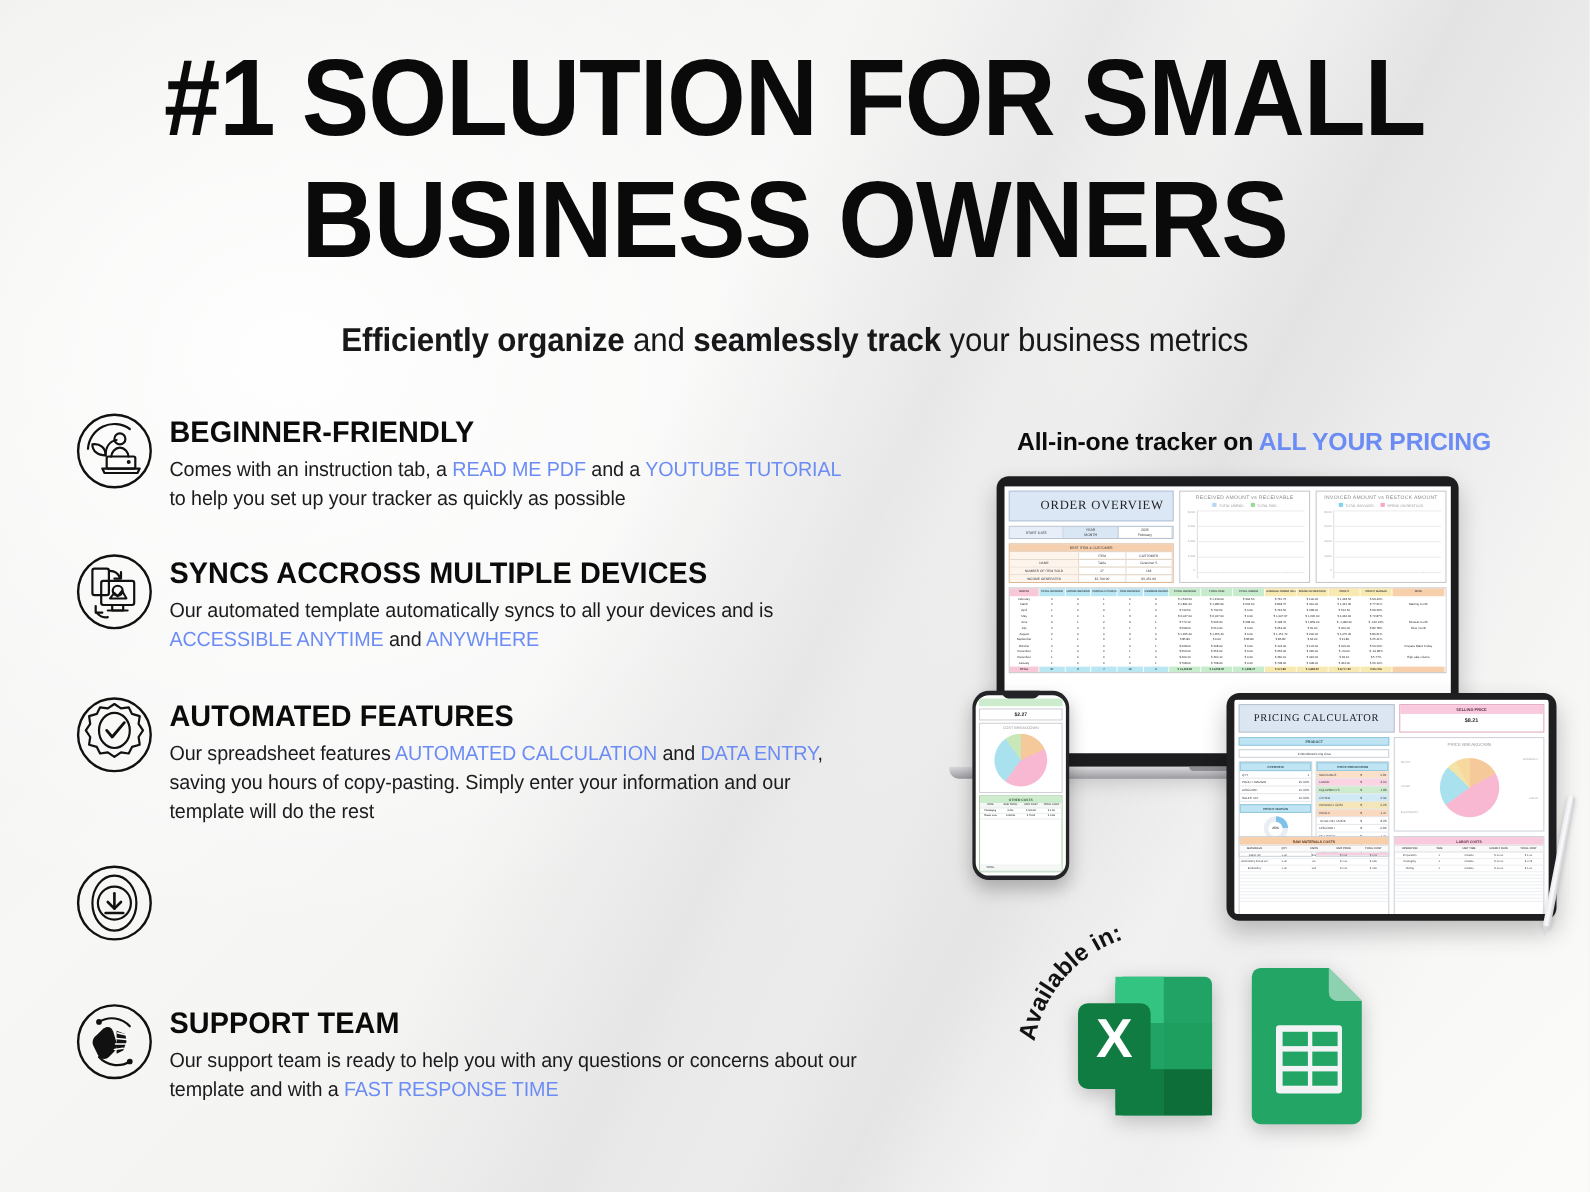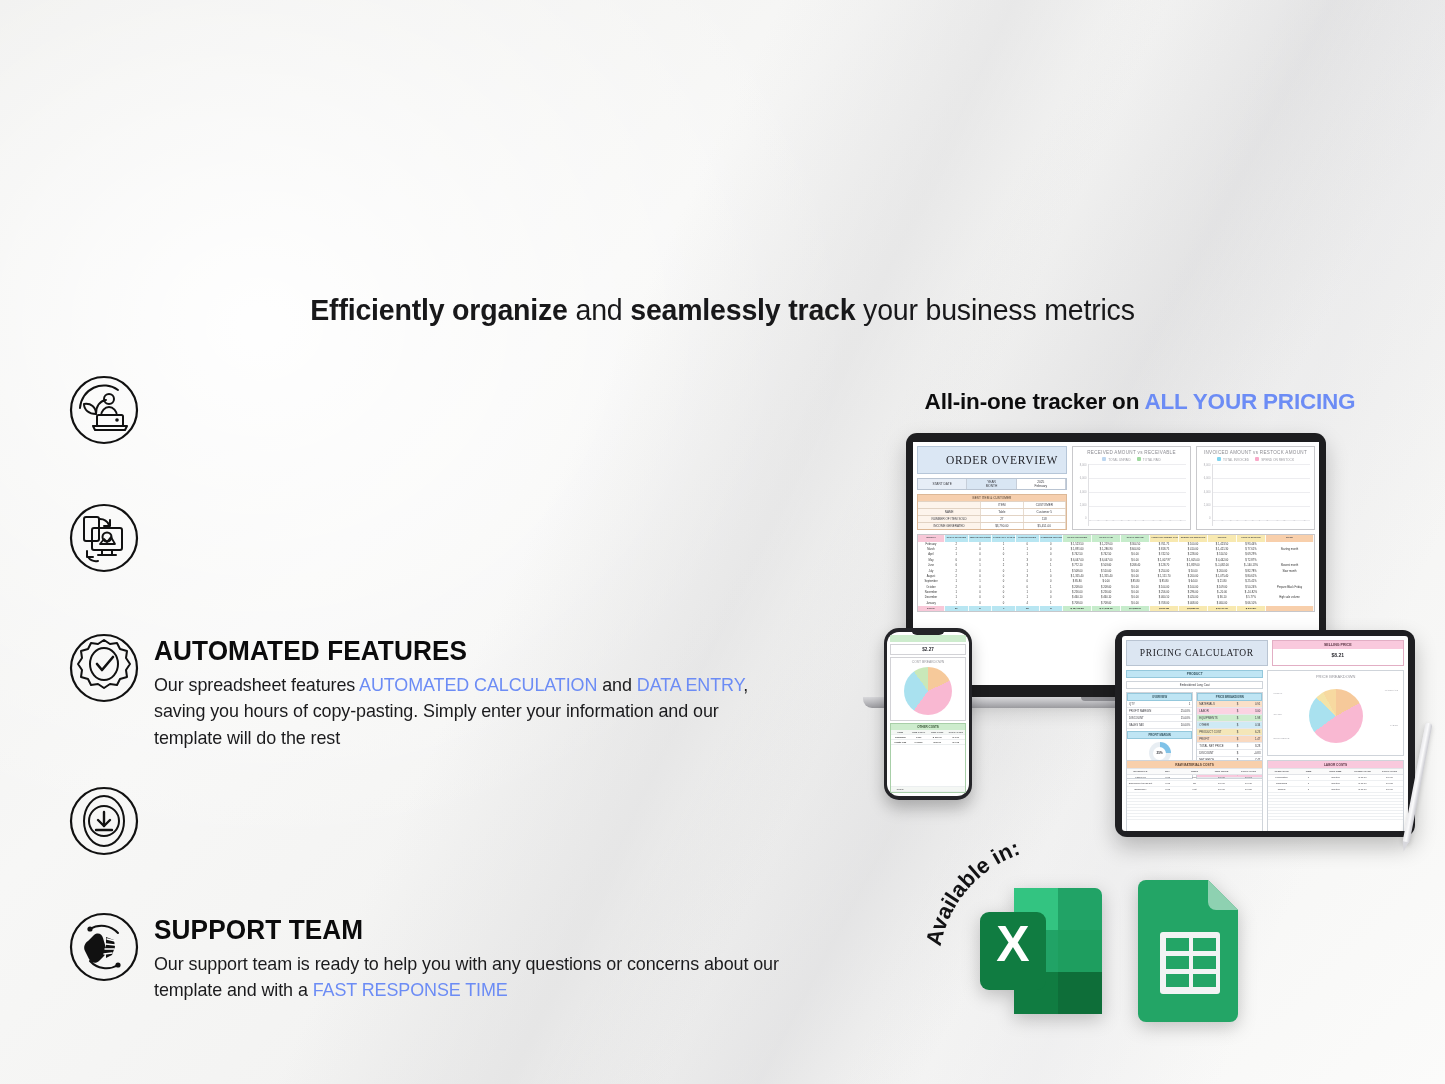--- a/index.html
+++ b/index.html
@@ -305,58 +305,74 @@
     display: flex; align-items: center; justify-content: flex-end;
     padding-right: 22px;
   }
   .footer span { font-size: 15px; color: #3b3b41; letter-spacing: -.2px; }
 </style>
 </head>
 <body>
 
 <div id="page">
 
+  <div class="title-block">
+    <div class="title-line">#1 SOLUTION FOR SMALL</div>
+    <div class="title-line">BUSINESS OWNERS</div>
+  </div>
 
   <div class="subtitle">
     <b>Efficiently organize</b><span> and </span><b>seamlessly track</b><span> your business metrics</span>
   </div>
 
   <div class="features">
 
     <div class="feature" style="top:0;left:0;">
       <div class="f-icon">
         <svg viewBox="0 0 76 76">
           <circle cx="38" cy="38" r="33" fill="none" stroke="#111" stroke-width="2.2"></circle>
           <path d="M14 36a24 24 0 0 1 38-18" fill="none" stroke="#111" stroke-width="2" stroke-linecap="round"></path>
           <path d="M30 42c-7 0-12-4-12-10 7-1 12 3 12 10z" fill="none" stroke="#111" stroke-width="2" stroke-linejoin="round"></path>
           <path d="M30 42c0-8 4-13 10-14" fill="none" stroke="#111" stroke-width="2" stroke-linecap="round"></path>
           <circle cx="43" cy="27" r="5" fill="none" stroke="#111" stroke-width="2"></circle>
           <path d="M35 44c0-5 4-9 8-9s8 4 8 9" fill="none" stroke="#111" stroke-width="2"></path>
           <rect x="31" y="43" width="26" height="11" rx="1.5" fill="none" stroke="#111" stroke-width="2"></rect>
           <path d="M27 54h34l-2 4H29z" fill="none" stroke="#111" stroke-width="2" stroke-linejoin="round"></path>
           <circle cx="51" cy="48" r="1.8" fill="#111"></circle>
         </svg>
+      </div>
+      <div class="f-body">
+        <div class="f-title">BEGINNER-FRIENDLY</div>
+        <div class="f-desc" style="width:640px;">
+          <span>Comes with an instruction tab, a </span><span class="hl">READ ME PDF</span><span> and a </span><span class="hl">YOUTUBE TUTORIAL</span><span> to help you set up your tracker as quickly as possible</span>
+        </div>
       </div>
     </div>
 
     <div class="feature" style="top:128px;left:0;">
       <div class="f-icon">
         <svg viewBox="0 0 76 76">
           <circle cx="38" cy="38" r="33" fill="none" stroke="#111" stroke-width="2.2"></circle>
           <rect x="18" y="17" width="15" height="24" rx="2" fill="none" stroke="#111" stroke-width="2"></rect>
           <path d="M34 19a10 10 0 0 1 9 6" fill="none" stroke="#111" stroke-width="2" stroke-linecap="round"></path>
           <path d="M44 20v6h-6" fill="none" stroke="#111" stroke-width="2" stroke-linecap="round" stroke-linejoin="round"></path>
           <path d="M22 57a10 10 0 0 0 10 4" fill="none" stroke="#111" stroke-width="2" stroke-linecap="round"></path>
           <path d="M21 51v6h6" fill="none" stroke="#111" stroke-width="2" stroke-linecap="round" stroke-linejoin="round"></path>
           <rect x="26" y="28" width="30" height="22" rx="2" fill="none" stroke="#111" stroke-width="2"></rect>
           <path d="M36 50v5h10v-5" fill="none" stroke="#111" stroke-width="2" stroke-linejoin="round"></path>
           <path d="M32 55h18" stroke="#111" stroke-width="2" stroke-linecap="round"></path>
           <circle cx="41" cy="37" r="4.5" fill="none" stroke="#111" stroke-width="2"></circle>
           <path d="M34 44l4-5 3 3 4-5 4 7z" fill="none" stroke="#111" stroke-width="1.8" stroke-linejoin="round"></path>
         </svg>
+      </div>
+      <div class="f-body">
+        <div class="f-title">SYNCS ACCROSS MULTIPLE DEVICES</div>
+        <div class="f-desc" style="width:620px;">
+          <span>Our automated template automatically syncs to all your devices and is </span><span class="hl">ACCESSIBLE ANYTIME</span><span> and </span><span class="hl">ANYWHERE</span>
+        </div>
       </div>
     </div>
 
     <div class="feature" style="top:258px;left:0;">
       <div class="f-icon">
         <svg viewBox="0 0 76 76">
           <circle cx="38" cy="38" r="33" fill="none" stroke="#111" stroke-width="2.2"></circle>
           <path d="M38 10 44 14 51 13 54 19 61 21 60 28 64 34 60 40 61 47 54 49 51 55 44 54 38 58 32 54 25 55 22 49 15 47 16 40 12 34 16 28 15 21 22 19 25 13 32 14Z" fill="none" stroke="#111" stroke-width="2" stroke-linejoin="round"></path>
           <ellipse cx="38" cy="34" rx="14" ry="16" fill="none" stroke="#111" stroke-width="2"></ellipse>
           <path d="M31 34l5 6 11-13" fill="none" stroke="#111" stroke-width="2.6" stroke-linecap="round" stroke-linejoin="round"></path>

